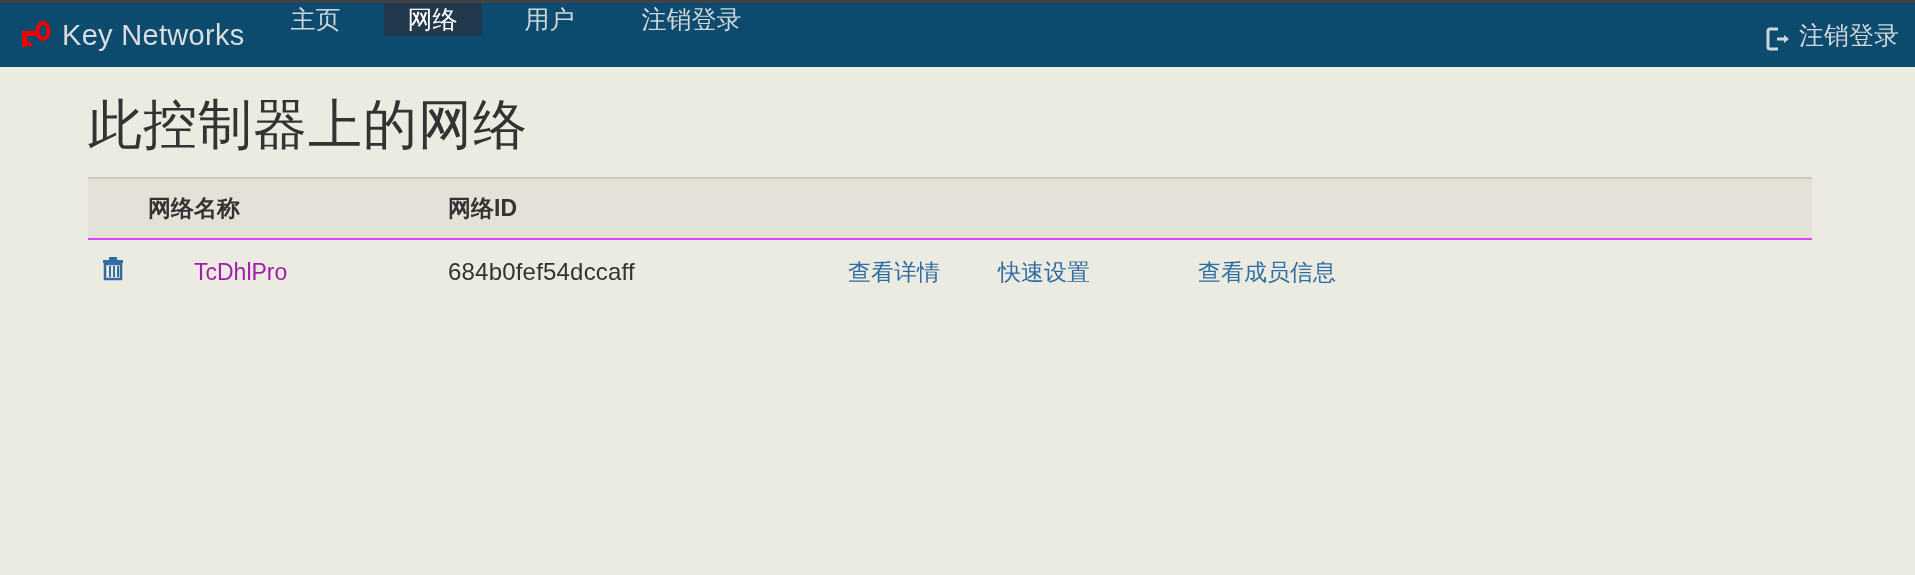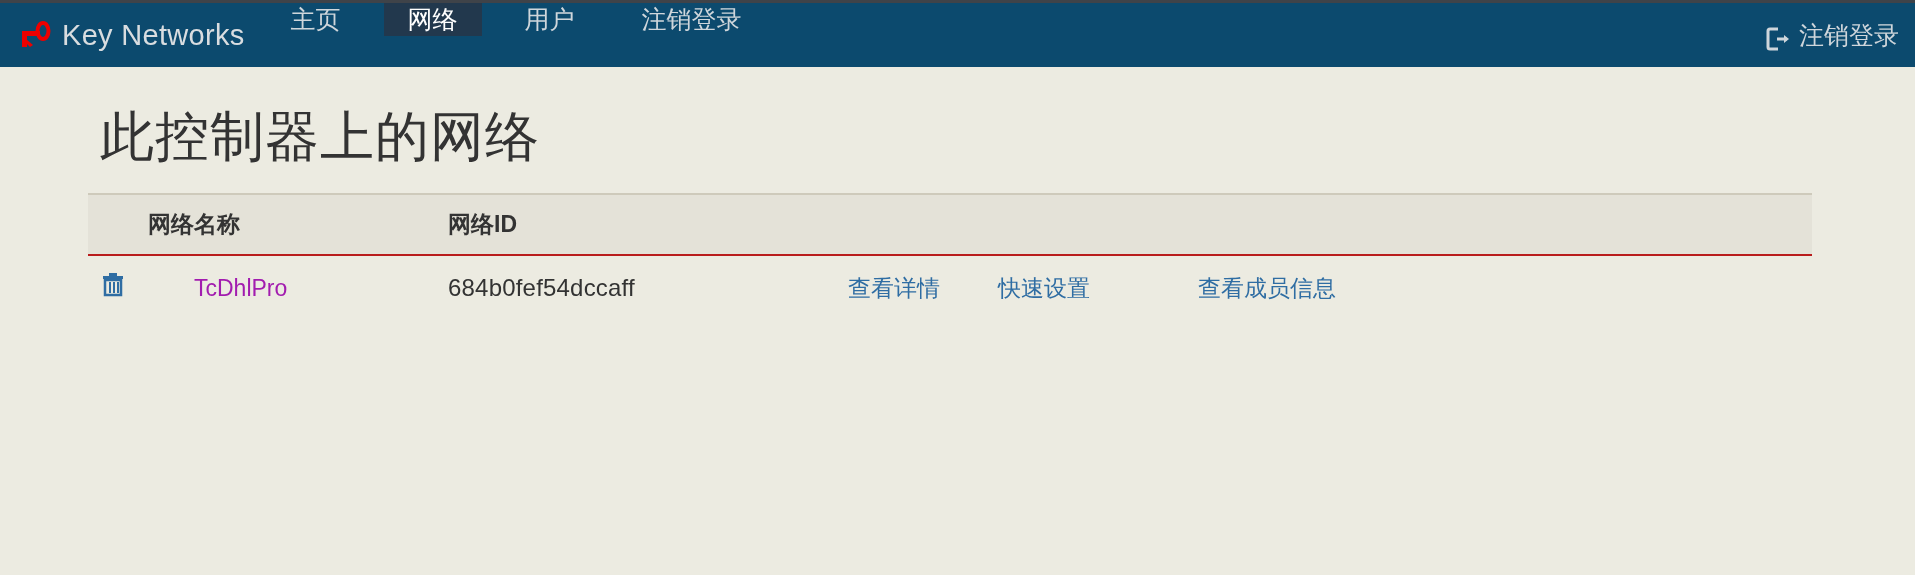--- a/index.html
+++ b/index.html
@@ -94,21 +94,21 @@
     height: 26px;
     display: inline-block;
     line-height: 0;
   }
 
   
   .content {
     padding: 0 0 0 0;
   }
   .page-title {
-    margin: 12px;
+    margin: 0;
     padding: 26px 0 14px 88px;
     font-size: 54px;
     font-weight: 400;
     color: #333333;
     letter-spacing: 1px;
     line-height: 1.15;
   }
 
   .table-wrap {
     margin: 8px 0 0 88px;
@@ -122,21 +122,21 @@
   table.net-table thead tr {
     background: #e4e2d8;
   }
   table.net-table thead th {
     text-align: left;
     font-size: 23px;
     font-weight: bold;
     color: #333333;
     padding: 14px 0 14px 0;
     border-top: 2px solid #cecabb;
-    border-bottom: 2px solid #b91c1c;
+    border-bottom: 2px solid #d946ef;
   }
   table.net-table tbody td {
     font-size: 23px;
     padding: 16px 0 16px 0;
     color: #333333;
     vertical-align: middle;
   }
   .col-del     { width: 46px;  padding-left: 14px !important; }
   .col-name    { width: 300px; }
   .col-id      { width: 400px; }

